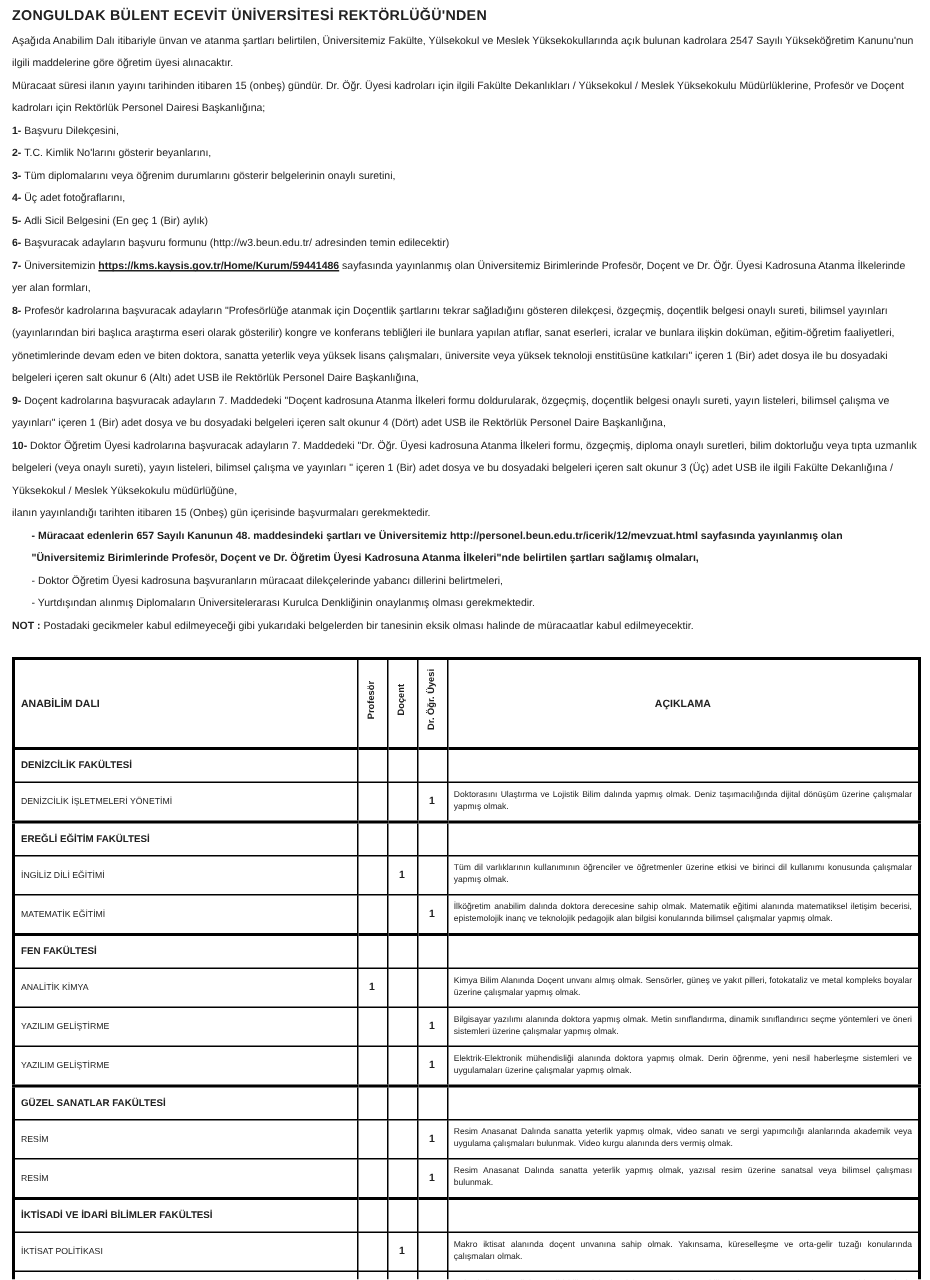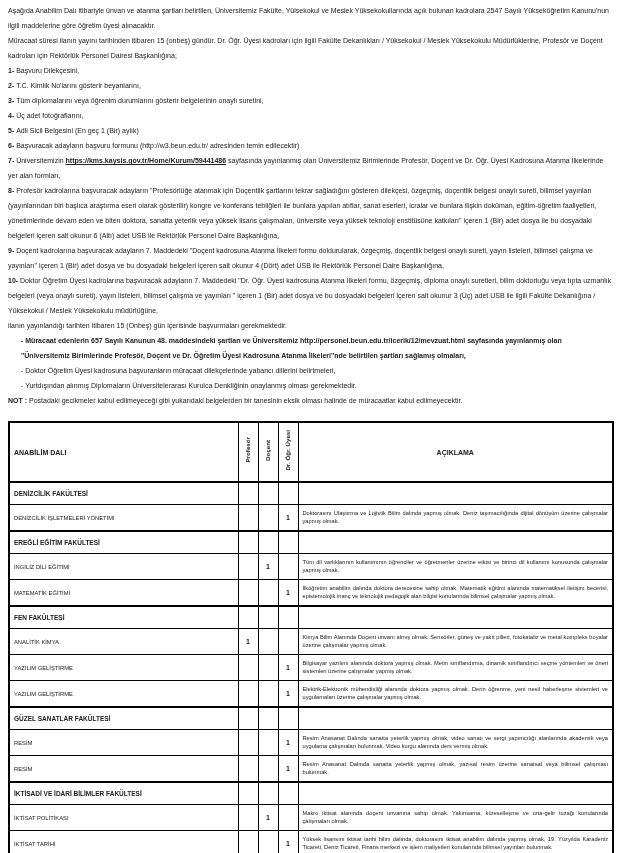--- a/index.html
+++ b/index.html
@@ -33,20 +33,21 @@
   td.sec{font-size:6.5px;font-weight:bold;text-align:left;padding-left:4px;}
   tr.pos-row td{height:23px;}
   td.name{font-size:5.8px;text-align:left;padding-left:4px;}
   td.cnt{font-size:7px;font-weight:bold;text-align:center;padding:0;}
   td.acik{font-size:5.7px;line-height:7.6px;text-align:justify;padding:1px 4px;}
 </style>
 </head>
 <body>
 
 <div class="page">
+  <h1 class="title">ZONGULDAK BÜLENT ECEVİT ÜNİVERSİTESİ REKTÖRLÜĞÜ'NDEN</h1>
 
   <div>
       <div class="para"><span>Aşağıda Anabilim Dalı itibariyle ünvan ve atanma şartları belirtilen, Üniversitemiz Fakülte, Yülsekokul ve Meslek Yüksekokullarında açık bulunan kadrolara 2547 Sayılı Yükseköğretim Kanunu'nun ilgili maddelerine göre öğretim üyesi alınacaktır.</span></div>
       <div class="para"><span>Müracaat süresi ilanın yayını tarihinden itibaren 15 (onbeş) gündür. Dr. Öğr. Üyesi kadroları için ilgili Fakülte Dekanlıkları / Yüksekokul / Meslek Yüksekokulu Müdürlüklerine, Profesör ve Doçent kadroları için Rektörlük Personel Dairesi Başkanlığına;</span></div>
       <div class="para"><span class="b">1- </span><span>Başvuru Dilekçesini,</span></div>
       <div class="para"><span class="b">2- </span><span>T.C. Kimlik No'larını gösterir beyanlarını,</span></div>
       <div class="para"><span class="b">3- </span><span>Tüm diplomalarını veya öğrenim durumlarını gösterir belgelerinin onaylı suretini,</span></div>
       <div class="para"><span class="b">4- </span><span>Üç adet fotoğraflarını,</span></div>
       <div class="para"><span class="b">5- </span><span>Adli Sicil Belgesini (En geç 1 (Bir) aylık)</span></div>
       <div class="para"><span class="b">6- </span><span>Başvuracak adayların başvuru formunu (http://w3.beun.edu.tr/ adresinden temin edilecektir)</span></div>

